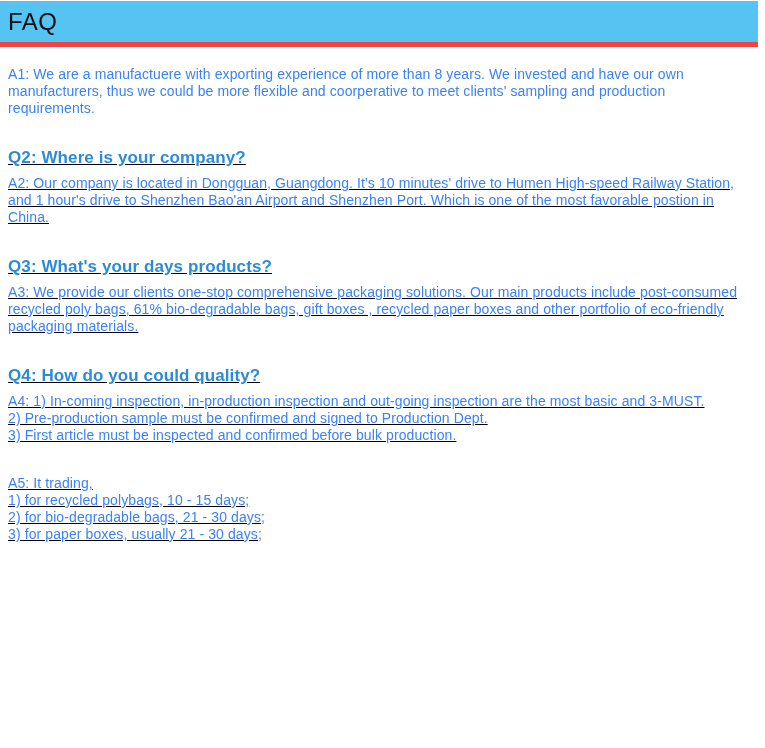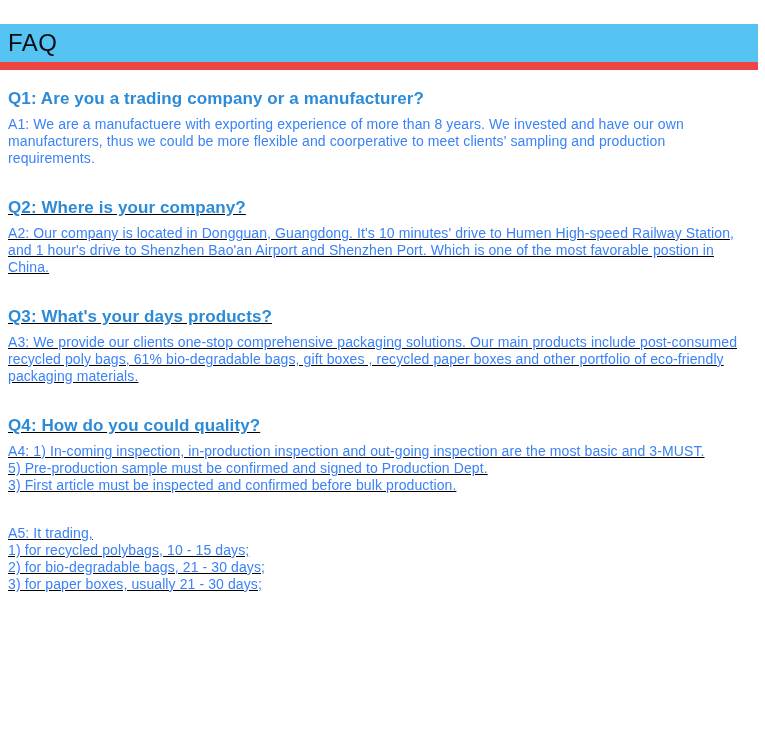--- a/index.html
+++ b/index.html
@@ -7,24 +7,24 @@
     background: #ffffff;
     font-family: "Liberation Sans", "DejaVu Sans", sans-serif;
   }
   .page {
     width: 765px;
     height: 748px;
     background: #ffffff;
     overflow: hidden;
   }
   .faq-header {
-    margin: 24px 7px 0 0;
+    margin: 1px 7px 0 0;
     height: 46px;
     background: #56c4f2;
-    border-bottom: 8px solid #ef4444;
+    border-bottom: 5px solid #ef4444;
     display: flex;
     align-items: center;
   }
   .faq-header .faq-title {
     font-size: 24px;
     font-weight: 400;
     color: #0b0f14;
     padding-left: 8px;
     letter-spacing: 0.5px;
   }
@@ -57,21 +57,20 @@
 
 <div class="page">
 
   <div class="faq-header">
     <span class="faq-title">FAQ</span>
   </div>
 
   <div class="content">
 
     <div class="faq-section">
-      <div class="question">Q1: Are you a trading company or a manufacturer?</div>
       <div class="answer">
         <div class="answer-line">A1: We are a manufactuere with exporting experience of more than 8 years. We invested and have our own manufacturers, thus we could be more flexible and coorperative to meet clients' sampling and production requirements.</div>
       </div>
     </div>
 
     <div class="faq-section">
       <div class="question">Q2: Where is your company?</div>
       <div class="answer">
         <div class="answer-line">A2: Our company is located in Dongguan, Guangdong. It's 10 minutes' drive to Humen High-speed Railway Station, and 1 hour's drive to Shenzhen Bao'an Airport and Shenzhen Port. Which is one of the most favorable postion in China.</div>
       </div>
@@ -81,21 +80,21 @@
       <div class="question">Q3: What's your days products?</div>
       <div class="answer">
         <div class="answer-line">A3: We provide our clients one-stop comprehensive packaging solutions. Our main products include post-consumed recycled poly bags, 61% bio-degradable bags, gift boxes , recycled paper boxes and other portfolio of eco-friendly packaging materials.</div>
       </div>
     </div>
 
     <div class="faq-section">
       <div class="question">Q4: How do you could quality?</div>
       <div class="answer">
         <div class="answer-line">A4: 1) In-coming inspection, in-production inspection and out-going inspection are the most basic and 3-MUST.</div>
-        <div class="answer-line">5) Pre-production sample must be confirmed and signed to Production Dept.</div>
+        <div class="answer-line">2) Pre-production sample must be confirmed and signed to Production Dept.</div>
         <div class="answer-line">3) First article must be inspected and confirmed before bulk production.</div>
       </div>
     </div>
 
     <div class="faq-section">
       <div class="answer">
         <div class="answer-line">A5: It trading,</div>
         <div class="answer-line">1) for recycled polybags, 10 - 15 days;</div>
         <div class="answer-line">2) for bio-degradable bags, 21 - 30 days;</div>
         <div class="answer-line">3) for paper boxes, usually 21 - 30 days;</div>

